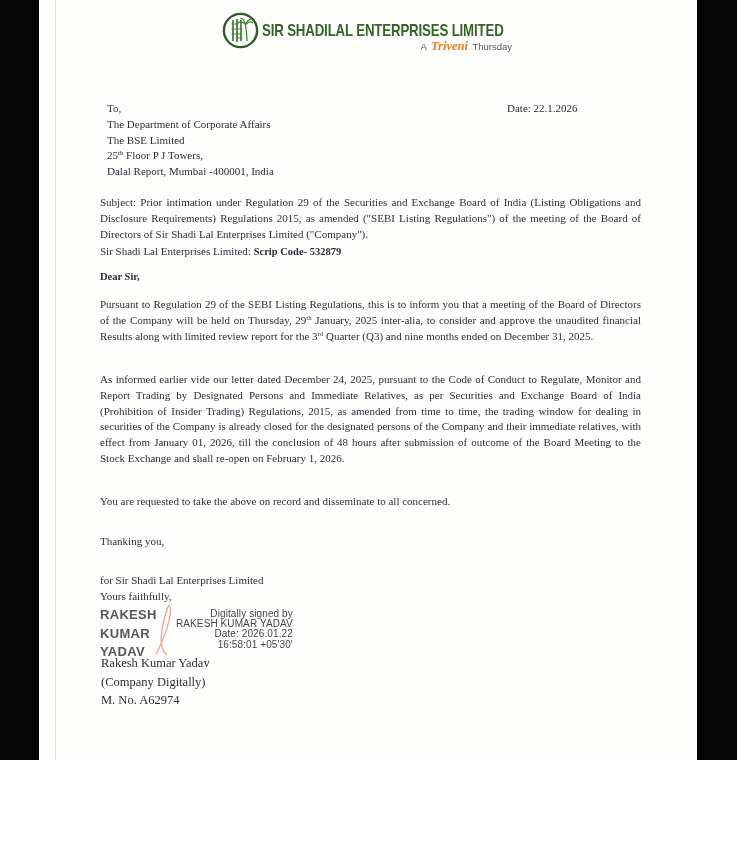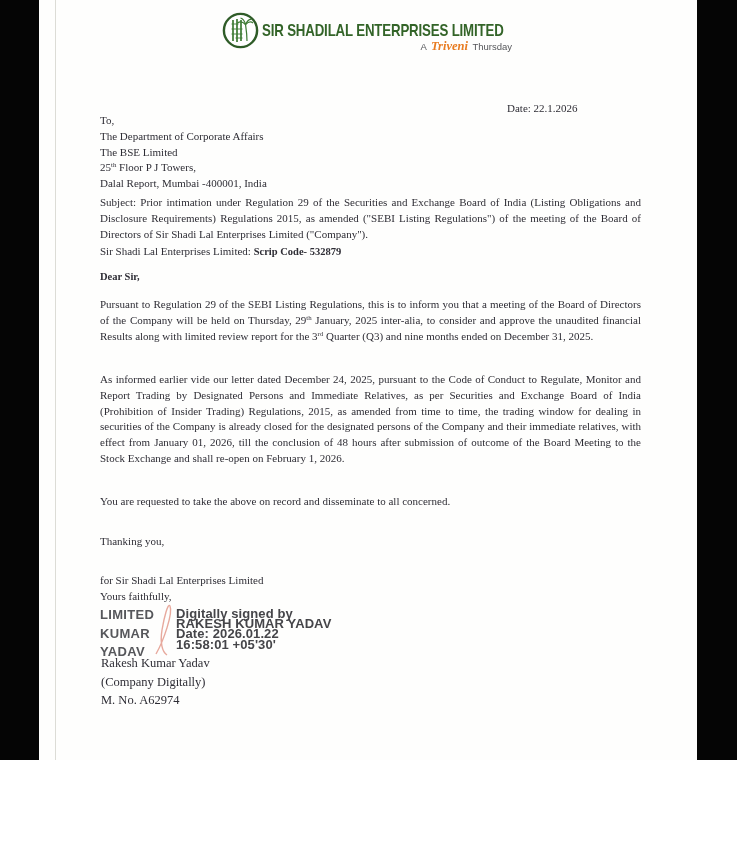--- a/index.html
+++ b/index.html
@@ -14,36 +14,36 @@
   .just{text-align:justify;}
   .logo-wrap{left:222px;top:12px;width:37px;height:37px;}
   .company-name{left:262px;top:21px;margin:0;font-family:"Liberation Sans",sans-serif;
     font-weight:bold;font-size:17px;letter-spacing:-0.2px;color:#336428;white-space:nowrap;
     transform:scaleX(0.78);transform-origin:left top;}
   .tagline{left:262px;top:39px;width:250px;text-align:right;font-family:"Liberation Sans",sans-serif;
     font-size:9.5px;color:#55565a;white-space:nowrap;}
   .tagline .brand{font-family:"Liberation Serif",serif;font-style:italic;font-weight:bold;
     font-size:12.5px;color:#e87c22;padding:0 2px;}
   .date-line{left:507px;top:101px;}
-  .recipient{left:100px;top:101px;margin-top:12px;}
+  .recipient{left:107px;top:101px;}
   .subject{left:100px;top:195px;width:541px;}
   .scrip-line{left:100px;top:244px;}
   .scrip-line .bold-sm{font-weight:bold;font-size:10.5px;}
   .greeting{left:100px;top:269px;font-weight:bold;font-size:10.5px;}
   .para1{left:100px;top:297px;width:541px;}
   .para2{left:100px;top:372px;width:541px;}
   .para3{left:100px;top:494px;width:541px;}
   .thanks{left:100px;top:534px;}
   .closing{left:100px;top:572px;line-height:16px;}
   sup{font-size:0.62em;line-height:0;vertical-align:4px;}
   .stamp-name{left:100px;top:606px;font-family:"Liberation Sans",sans-serif;font-weight:bold;
     font-size:13px;line-height:18.5px;color:#56575b;letter-spacing:0.3px;}
   .flourish{left:149px;top:600px;}
-  .stamp-meta{left:176px;top:609px;font-family:"Liberation Sans",sans-serif;font-weight:bold;
-    font-size:13px;line-height:10.2px;color:#454549;letter-spacing:0.1px;}
+  .stamp-meta{left:176px;top:609px;font-family:"Liberation Sans",sans-serif;font-weight:normal;
+    font-size:10px;line-height:10.2px;color:#454549;letter-spacing:0.1px;text-align:right;}
   .signer{left:101px;top:654px;font-size:12.5px;line-height:18.5px;}
 </style>
 </head>
 <body>
 
 <div class="page">
 
   <div class="strip left"></div>
   <div class="strip right"></div>
   <div class="fold"></div>
@@ -107,21 +107,21 @@
   <div class="abs body-text para3">You are requested to take the above on record and disseminate to all concerned.</div>
 
   <div class="abs body-text thanks">Thanking you,</div>
 
   <div class="abs body-text closing">
     <div>for Sir Shadi Lal Enterprises Limited</div>
     <div>Yours faithfully,</div>
   </div>
 
   <div class="abs stamp-name">
-    <div>LIMITED</div>
+    <div>RAKESH</div>
     <div>KUMAR</div>
     <div>YADAV</div>
   </div>
 
   <div class="abs flourish">
     <svg width="30" height="58" viewBox="0 0 30 58">
       <path d="M7,54 C15,40 24,13 21,6 C19,2 15,18 13,30 C11,42 13,52 18,55" fill="none" stroke="#e4a092" stroke-width="1.4" opacity="0.9"></path>
     </svg>
   </div>
 

